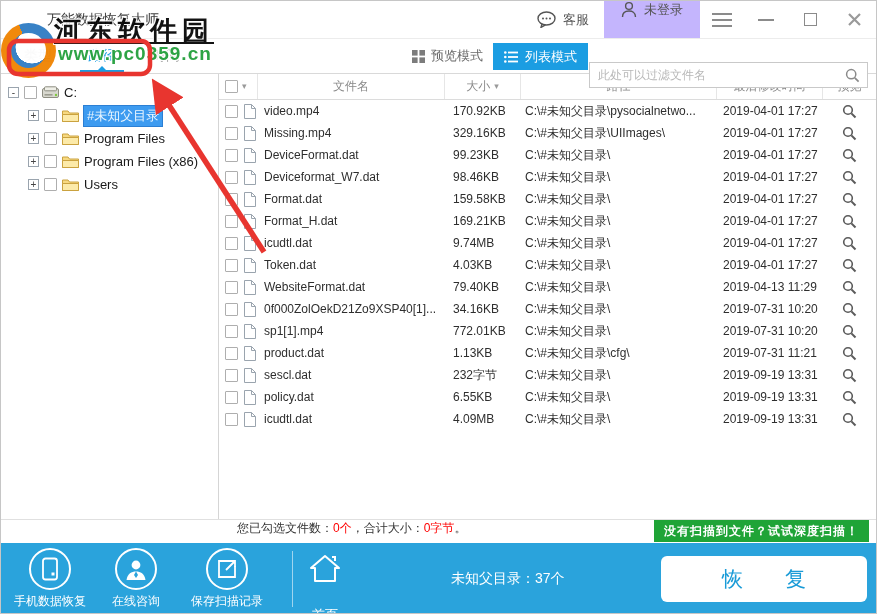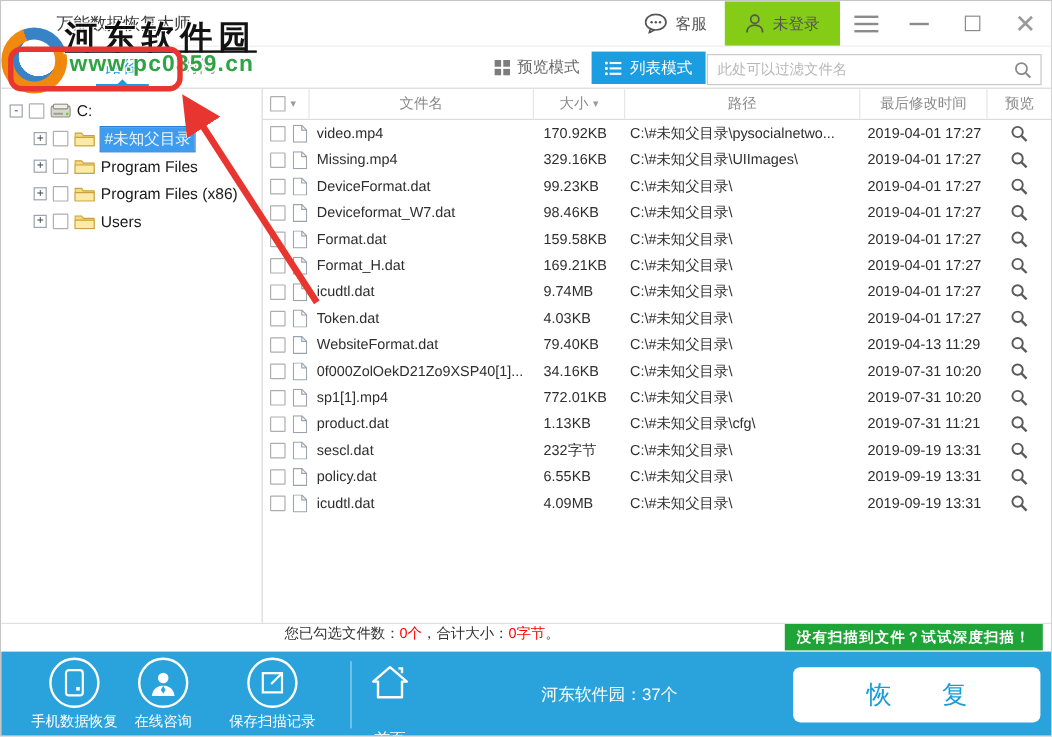--- a/index.html
+++ b/index.html
@@ -5,37 +5,37 @@
   * { margin:0; padding:0; box-sizing:border-box; }
   html,body { width:877px; height:614px; }
   body { font-family:"Liberation Sans", sans-serif; background:#fff; }
   .window { position:relative; width:877px; height:614px; background:#fff; border:1px solid #c6c6c6; overflow:hidden; }
 
   
   .titlebar { height:38px; display:flex; align-items:center; border-bottom:1px solid #ececec; background:#fff; }
   .app-title { margin-left:46px; font-size:14px; color:#3c3c3c; }
   .tb-right { margin-left:auto; display:flex; align-items:center; height:100%; }
   .svc-btn { display:flex; align-items:center; gap:7px; padding:0 15px; height:100%; color:#555; font-size:13px; }
-  .login-btn { display:flex; align-items:center; gap:7px; padding:0 17px; height:100%; background:#84cc16; color:#555; font-size:13px; }
+  .login-btn { display:flex; gap:7px; padding:0 17px; height:100%; background:#c4b5fd; color:#555; font-size:13px; }
   .winbtn { width:44px; height:100%; display:flex; align-items:center; justify-content:center; }
   .icon-menu { display:flex; flex-direction:column; gap:4px; }
   .icon-menu i { display:block; width:20px; height:2px; background:#8b8b8b; }
   .icon-min { width:16px; height:2px; background:#8b8b8b; }
   .icon-max { width:13px; height:13px; border:1px solid #8b8b8b; }
 
   
   .toolbar { position:relative; height:35px; border-bottom:1px solid #d9d9d9; background:#fff; }
   .tabs { display:flex; margin-left:18px; gap:26px; height:100%; align-items:center; }
   .tab { position:relative; height:100%; display:flex; align-items:center; padding:0 5px; font-size:14px; color:#9a9a9a; cursor:default; }
   .tab.active { color:#1b9de2; }
   .tab.active::after { content:""; position:absolute; left:-3px; right:-3px; bottom:0; height:3px; background:#1b9de2; }
   .tab.active::before { content:""; position:absolute; left:50%; bottom:3px; margin-left:-4px; border-left:4px solid transparent; border-right:4px solid transparent; border-bottom:4px solid #1b9de2; }
   .preview-mode { position:absolute; left:411px; top:0; height:100%; display:flex; align-items:center; gap:6px; color:#6a6a6a; font-size:13px; }
   .list-mode { position:absolute; left:492px; top:4px; height:27px; padding:0 11px; background:#1b9de2; color:#fff; display:flex; align-items:center; gap:7px; font-size:13px; }
-  .searchbox { position:absolute; left:588px; top:6px; width:279px; height:26px; border:1px solid #c9c9c9; background:#fff; display:flex; align-items:center; }
+  .searchbox { position:absolute; left:588px; top:23px; width:279px; height:26px; border:1px solid #c9c9c9; background:#fff; display:flex; align-items:center; }
   .searchbox input { flex:1; height:100%; border:none; outline:none; background:transparent; font-size:12px; color:#333; padding:0 8px; font-family:inherit; }
   .searchbox input::placeholder { color:#b8b8b8; }
   .searchbox .mag { margin-right:7px; display:flex; }
 
   
   .main { display:flex; height:445px; }
   .tree { width:218px; border-right:1px solid #d5d5d5; padding-top:7px; font-size:13px; color:#1a1a1a; background:#fff; }
   .tnode { display:flex; align-items:center; height:23px; gap:5px; }
   .tnode.root { padding-left:7px; }
   .tnode.child { padding-left:27px; }
@@ -65,21 +65,21 @@
   .statusbar { position:relative; height:24px; border-top:1px solid #e0e0e0; display:flex; font-size:12px; color:#333; background:#fff; }
   .status-text { margin-left:236px; }
   .red { color:#fe0000; }
   .deep-scan { position:absolute; right:7px; top:0; height:22px; padding:0 10px; background:#1fa437; color:#fff; font-size:12px; font-weight:bold; display:flex; align-items:center; letter-spacing:1px; }
 
   
   .bottombar { position:relative; height:72px; background:#2aa3dc; color:#fff; }
   .baction { position:absolute; top:5px; text-align:center; }
   .baction .circ { width:42px; height:42px; border:2px solid #fff; border-radius:50%; margin:0 auto; display:flex; align-items:center; justify-content:center; }
   .baction .albl { font-size:12px; margin-top:3px; white-space:nowrap; }
-  .ba1 { left:16px;  width:90px; }
+  .ba1 { left:4px;  width:90px; }
   .ba2 { left:94px; width:82px; }
   .ba3 { left:178px;width:96px; }
   .bdiv { position:absolute; left:291px; top:8px; width:1px; height:56px; background:rgba(255,255,255,.55); }
   .home { position:absolute; left:299px; top:11px; width:50px; text-align:center; }
   .home .albl { font-size:13px; margin-top:19px; }
   .scanned { position:absolute; left:450px; top:50%; transform:translateY(-50%); font-size:14px; }
   .recover-btn { position:absolute; left:660px; top:13px; width:206px; height:46px; background:#fff; border:none; border-radius:6px; color:#1a9bd7; font-size:21px; display:flex; align-items:center; justify-content:center; letter-spacing:18px; padding-left:18px; font-family:inherit; }
 
   
   .wm { position:absolute; pointer-events:none; z-index:40; }
@@ -682,21 +682,21 @@
     <div class="bdiv"></div>
     <div class="home">
       <span style="display:inline-flex;">
         <svg width="32" height="29" viewBox="0 0 32 29">
             <path d="M16 2 L30 14 L26 14 L26 27 L6 27 L6 14 L2 14 Z" fill="none" stroke="#fff" stroke-width="2" stroke-linejoin="round"></path>
             <path d="M23 3 L26 3 L26 7" fill="none" stroke="#fff" stroke-width="2"></path>
           </svg>
       </span>
       <div class="albl">首页</div>
     </div>
-    <div class="scanned">河东软件园：37个</div>
+    <div class="scanned">未知父目录：37个</div>
     <button class="recover-btn">恢 复</button>
   </div>
 
   <div class="wm wm-logo"></div>
   <div class="wm wm-name">河东软件园</div>
   <div class="wm wm-url">www.pc0359.cn</div>
 
   <svg class="annot" width="877" height="614" viewBox="0 0 877 614">
     <defs>
       <marker id="ah" markerWidth="6" markerHeight="6" refX="4.6" refY="3" orient="auto">

